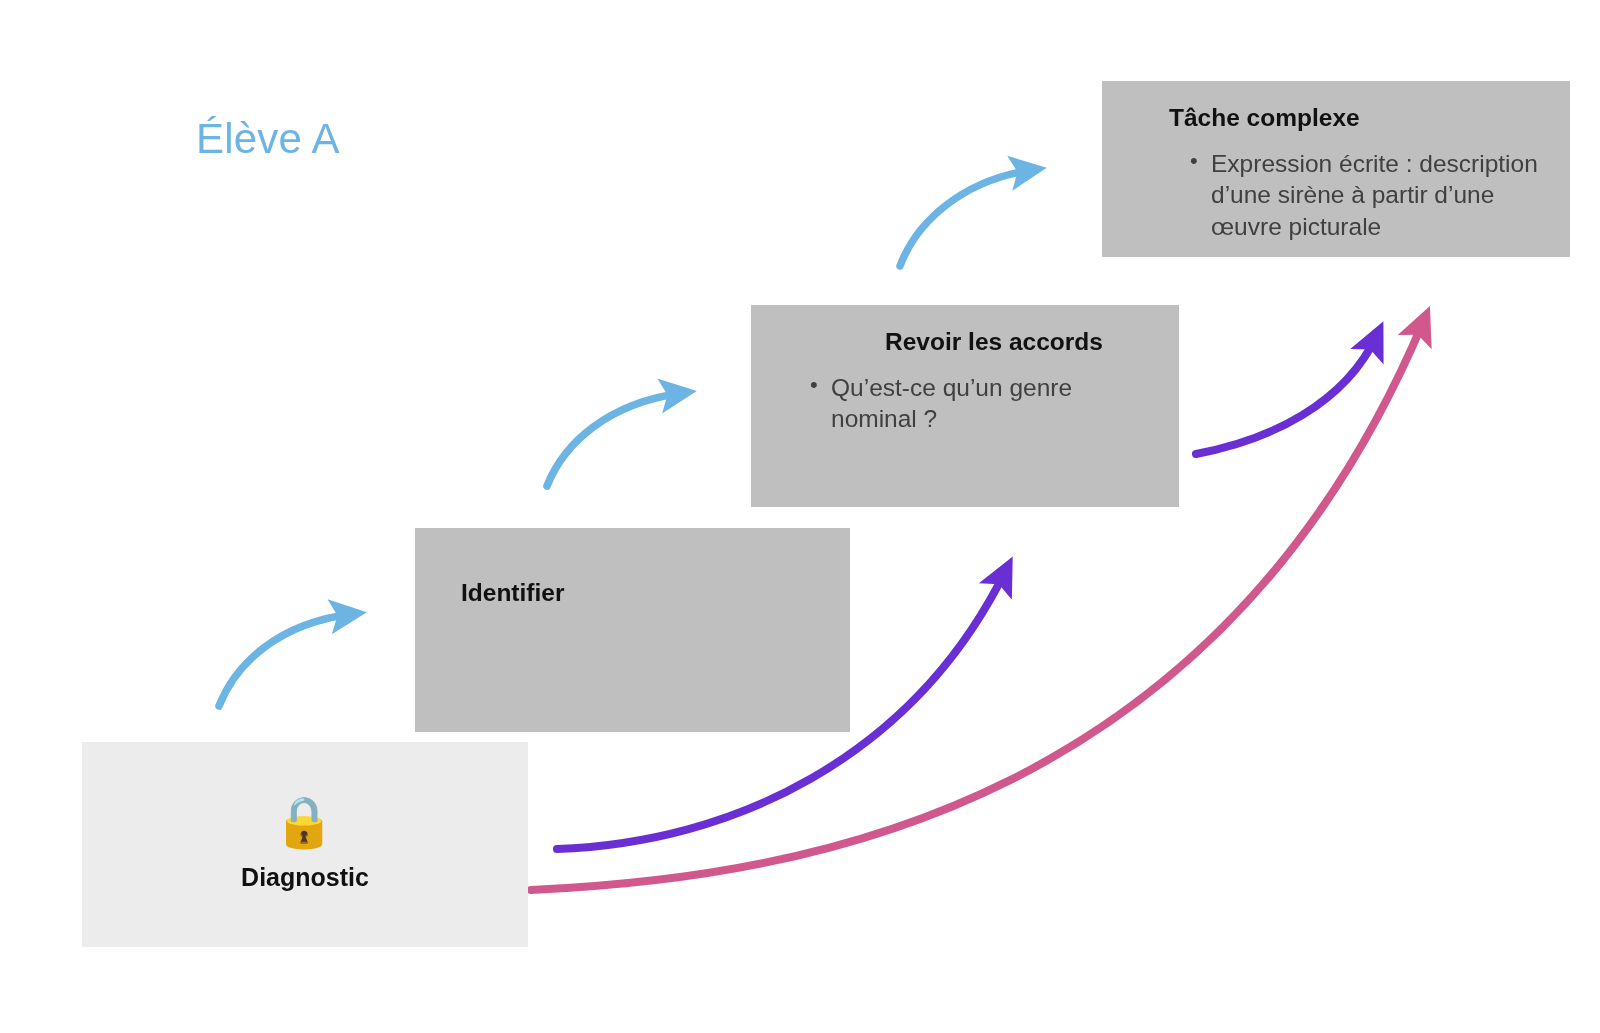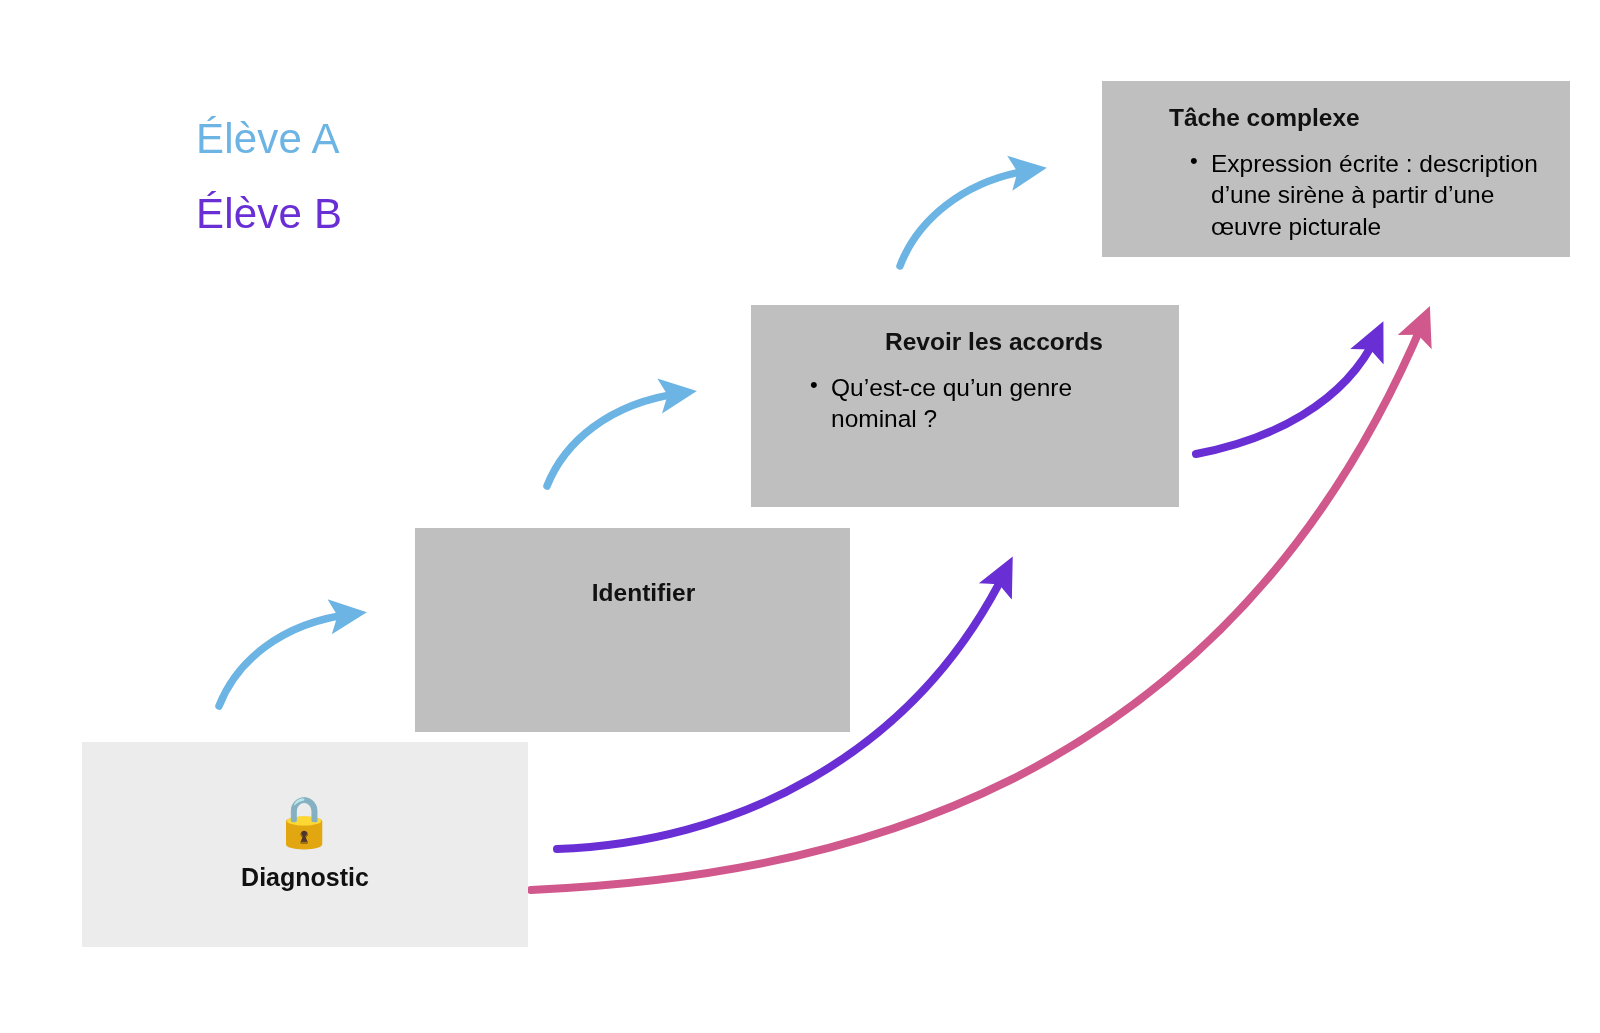--- a/index.html
+++ b/index.html
@@ -49,21 +49,21 @@
     margin: 0;
   }
   .box-list {
     margin: 14px 0 0 0;
     padding-left: 42px;
     list-style: none;
   }
   .box-list li {
     position: relative;
     font-size: 24.5px;
-    color: #000000;
+    color: #404040;
     line-height: 1.30;
     margin-bottom: 2px;
   }
   .box-list li::before {
     content: "\2022";
     position: absolute;
     left: -21px;
     top: -1px;
     font-size: 22px;
     line-height: 1.30;
@@ -100,23 +100,20 @@
 </style>
 </head>
 <body>
 
 <div id="canvas">
 
   <div id="legend">
     <div class="legend-item">
       <span style="color:#6cb4e4">Élève A</span>
     </div>
-    <div class="legend-item">
-      <span style="color:#6a2fd4">Élève B</span>
-    </div>
   </div>
 
   <svg id="arrows" viewBox="0 0 1600 1033" xmlns="http://www.w3.org/2000/svg">
     <defs>
       <marker id="head-blue" markerWidth="5.2" markerHeight="5.2" refX="3.0" refY="2.6" orient="auto" markerUnits="strokeWidth">
         <path d="M0,0.25 L5.0,2.6 L0,4.95 L1.05,2.6 Z" fill="#6cb4e4"></path>
       </marker>
       <marker id="head-purple" markerWidth="5.0" markerHeight="5.0" refX="3.0" refY="2.5" orient="auto" markerUnits="strokeWidth">
         <path d="M0,0.2 L4.9,2.5 L0,4.8 L1.0,2.5 Z" fill="#6a2fd4"></path>
       </marker>
@@ -145,21 +142,21 @@
     </ul>
   </div>
 
   <div class="step-box gray" id="box-revoir" style="left:751px; top:305px; width:428px; height:202px; padding:22px 24px 0 38px;">
     <div class="box-title" style="text-align:center; padding-left:44px;">Revoir les accords</div>
     <ul class="box-list">
       <li>Qu’est-ce qu’un genre nominal ?</li>
     </ul>
   </div>
 
-  <div class="step-box gray" id="box-identifier" style="left:415px; top:528px; width:435px; height:204px; padding:50px 24px 0 46px;text-align:center;">
+  <div class="step-box gray" id="box-identifier" style="left:415px; top:528px; width:435px; height:204px; padding:50px 24px 0 46px;">
     <div class="box-title">Identifier</div>
     <ul class="box-list">
     </ul>
   </div>
 
   <div class="step-box light" id="box-diagnostic" style="left:82px; top:742px; width:446px; height:205px;">
     <div id="diagnostic-lock">🔒</div>
     <div id="diagnostic-label">Diagnostic</div>
   </div>
 

